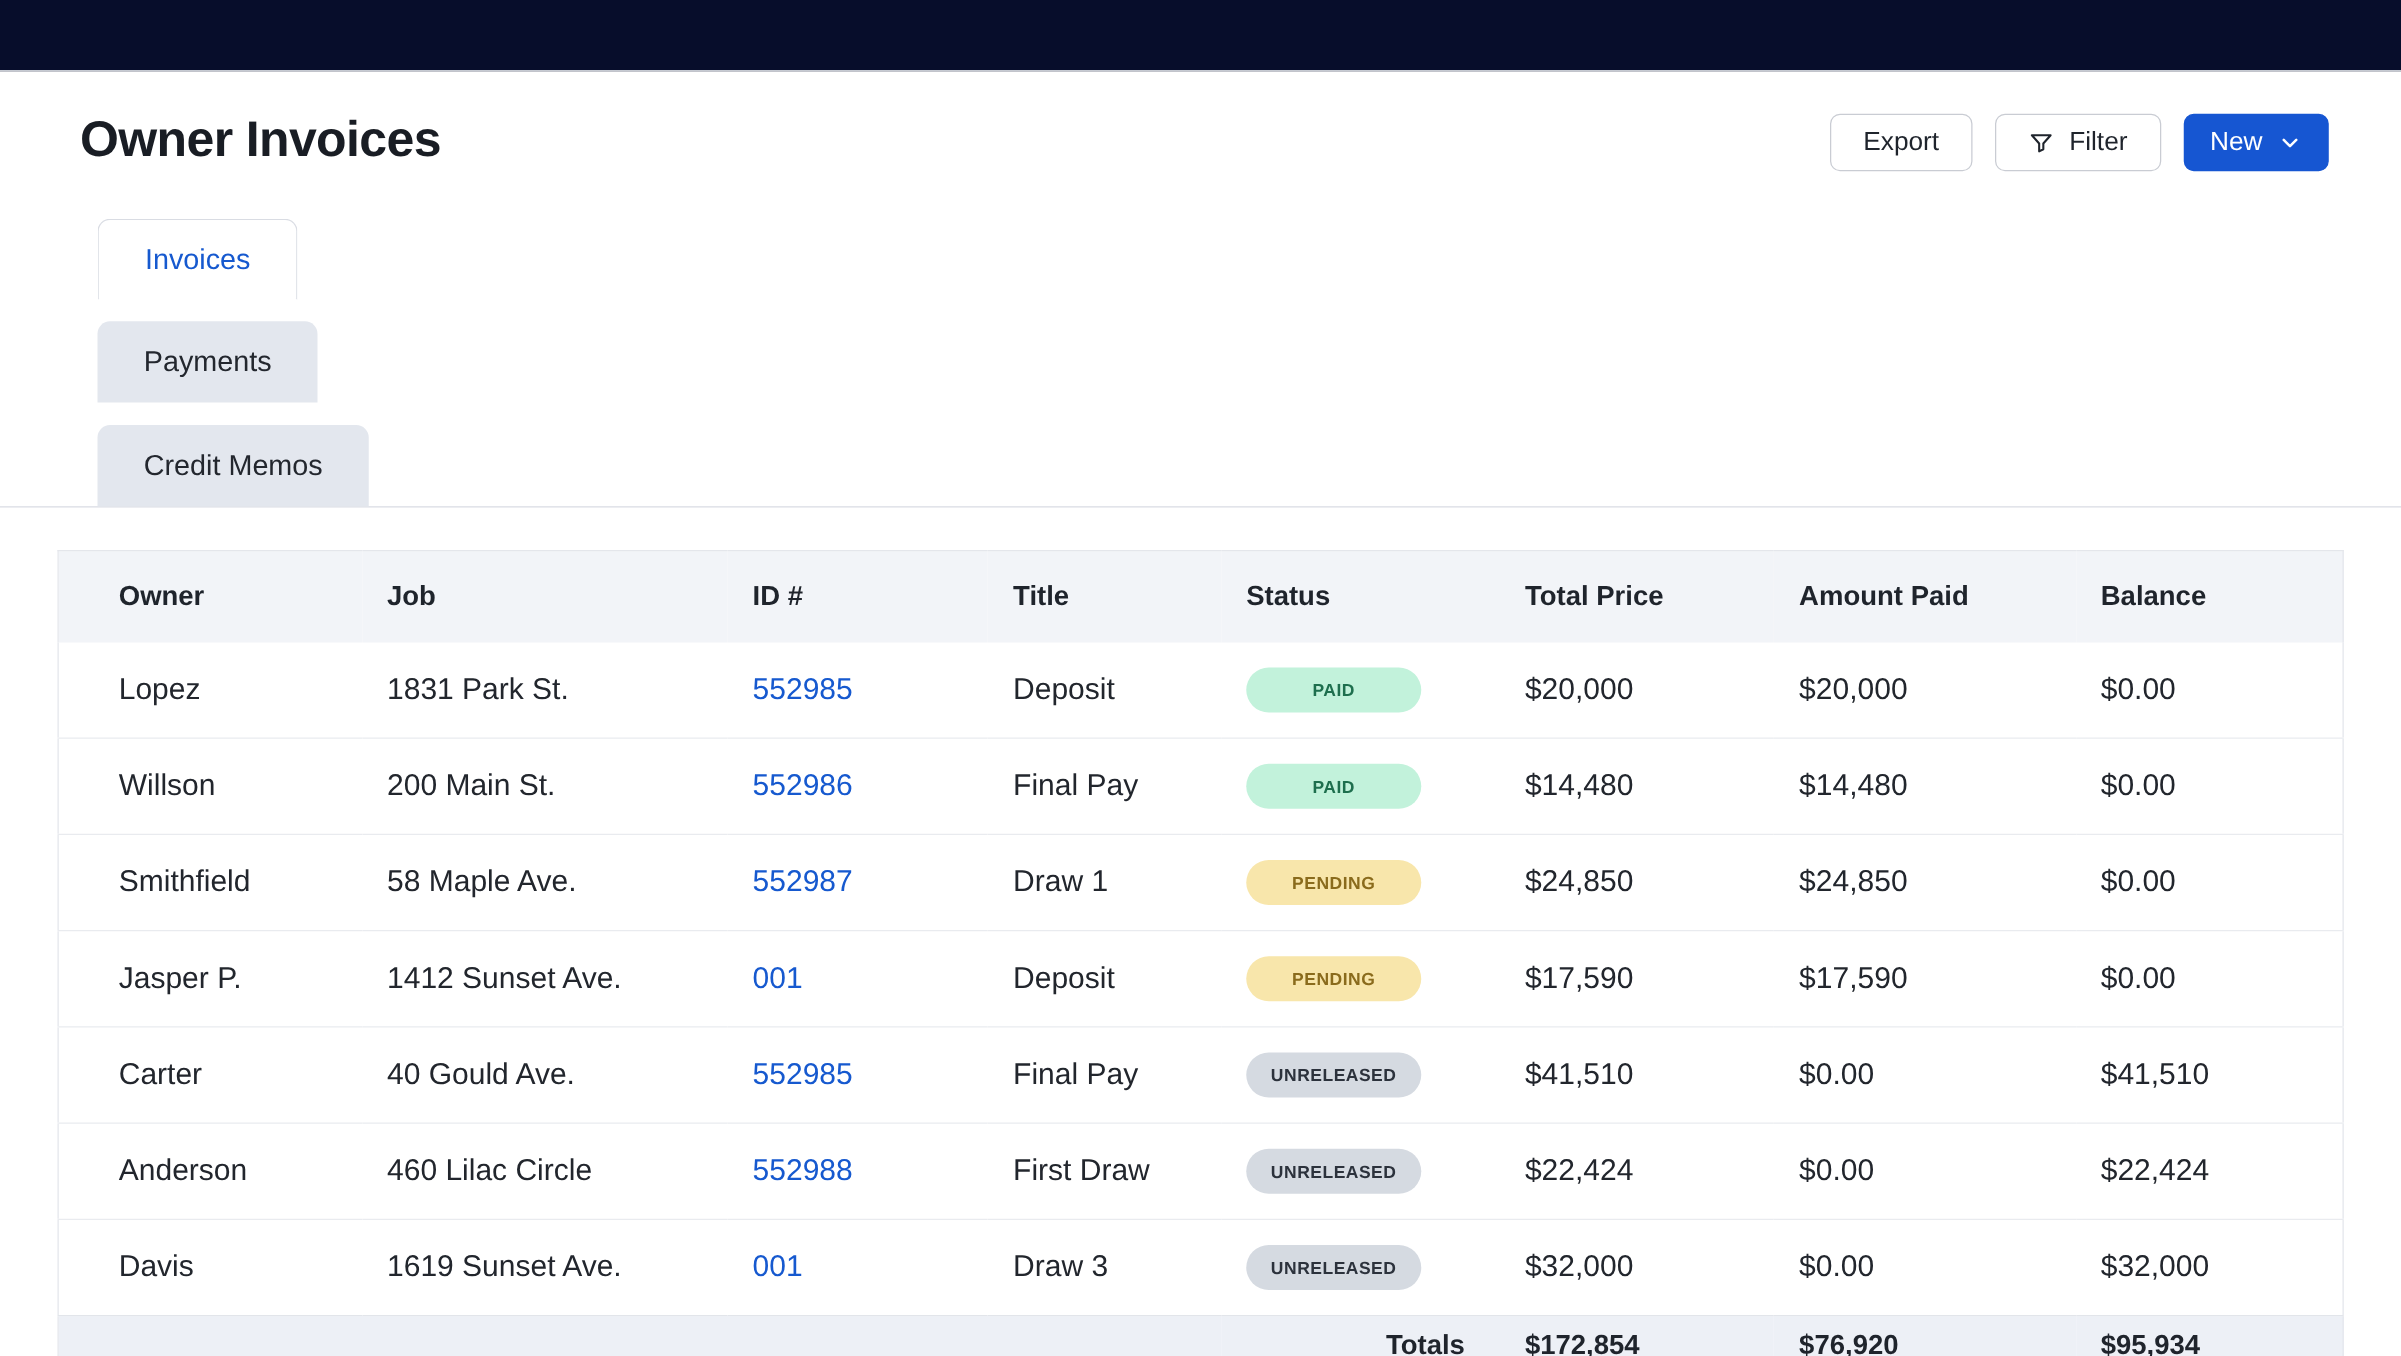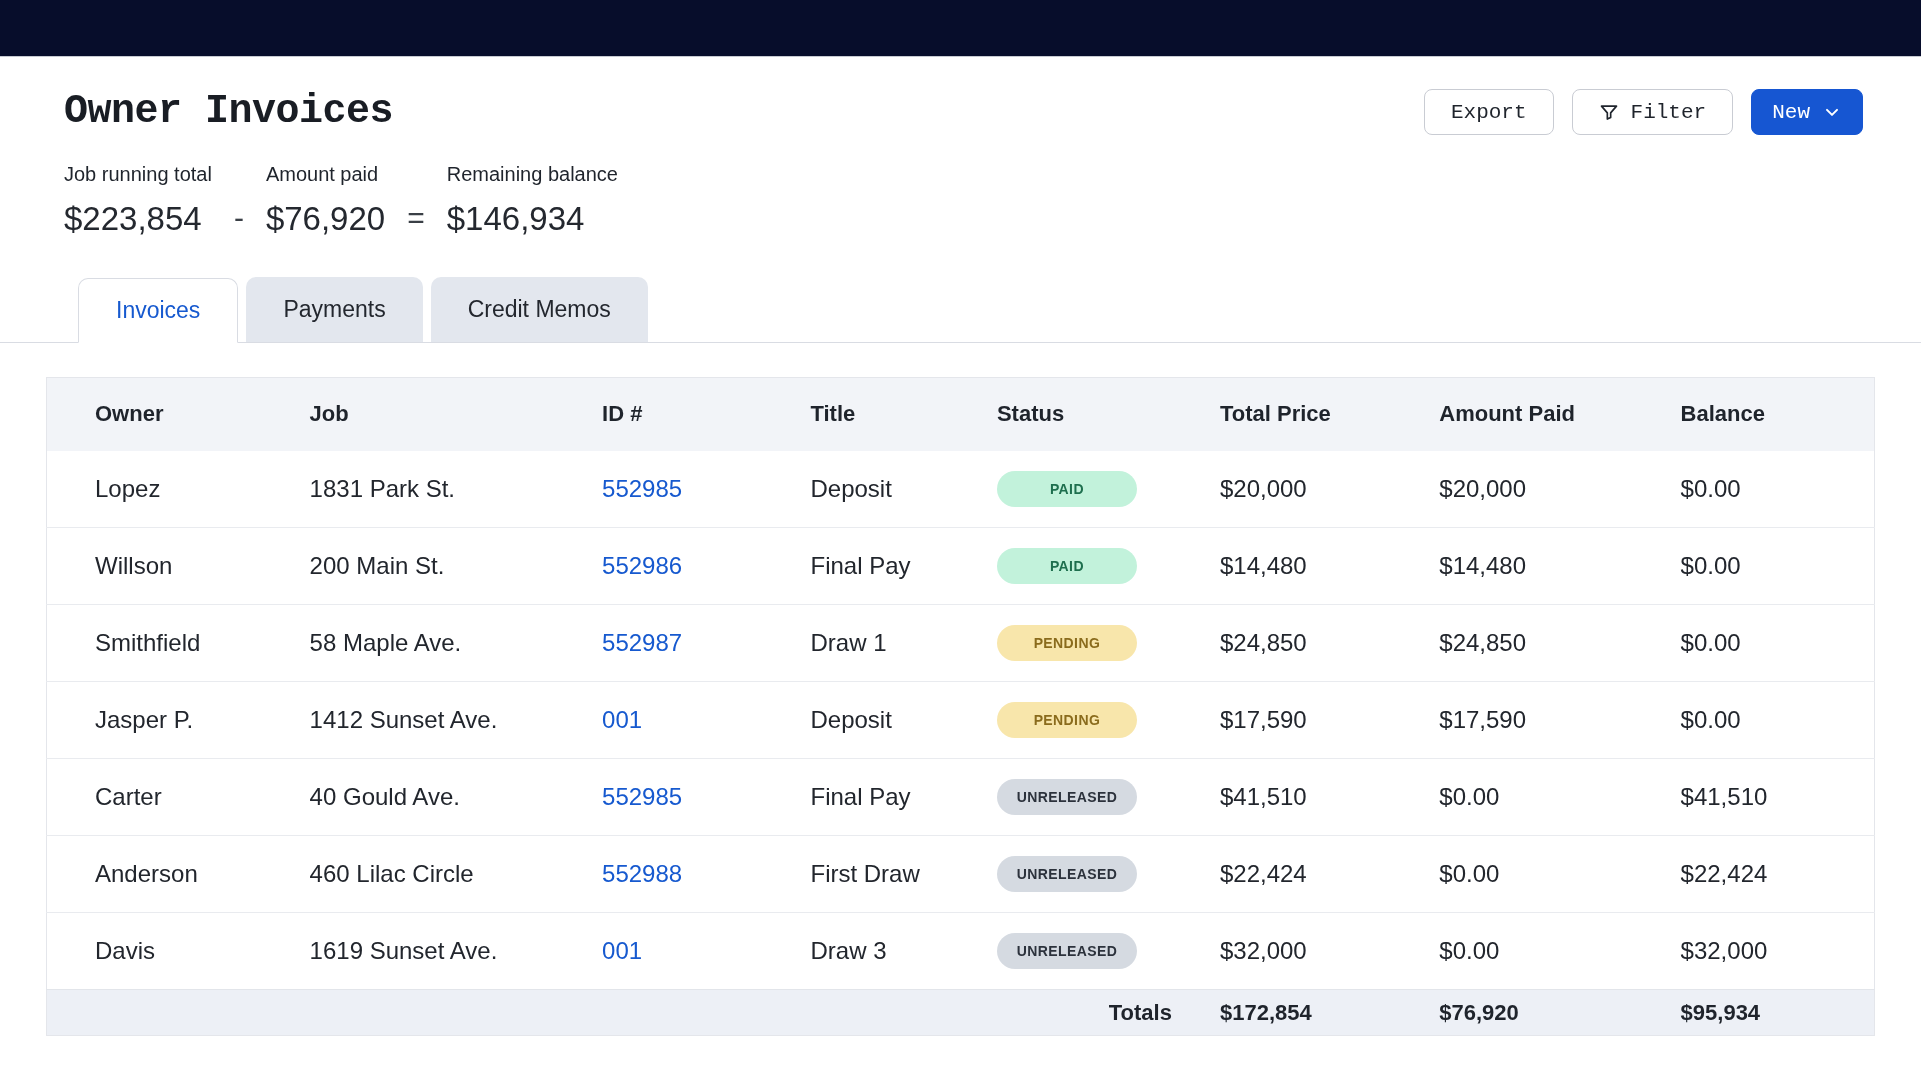--- a/index.html
+++ b/index.html
@@ -20,23 +20,22 @@
   }
   .breadcrumb {
     font-size: 20px;
     font-weight: 500;
     color: #1f242c;
     line-height: 26px;
   }
   .title-row {
     display: flex;
     justify-content: space-between;
-    align-items: flex-start;
+    align-items: flex-end;
     margin-top: 4px;
-    font-family: Liberation Mono, monospace;
   }
   .page-title {
     font-size: 40px;
     font-weight: 800;
     letter-spacing: -0.5px;
     color: #191d24;
     line-height: 50px;
   }
   .actions { display: flex; gap: 18px; align-items: center; margin-top: 2px; }
   .btn {
@@ -65,23 +64,24 @@
   .summary { display: flex; align-items: flex-end; gap: 22px; margin-top: 26px; }
   .summary-col { display: flex; flex-direction: column; }
   .summary-label { font-size: 20px; font-weight: 500; color: #1f242c; margin-bottom: 13px; }
   .summary-value { font-size: 33px; font-weight: 400; color: #24282f; line-height: 40px; }
   .summary-op { font-size: 30px; color: #3a3f46; line-height: 42px; }
 
   .tabbar {
     margin-top: 38px;
     padding-left: 78px;
     display: flex;
-    gap: 8px;
+    gap: 18px;
     border-bottom: 1px solid #d9dce3;
-    align-items: flex-end;
+    align-items: flex-start;
+    flex-direction: column;
   }
   .tab {
     height: 65px;
     display: inline-flex;
     align-items: center;
     justify-content: center;
     padding: 0 37px;
     font-size: 23px;
     font-weight: 500;
     border-radius: 10px 10px 0 0;
@@ -176,36 +176,20 @@
         <span>New</span>
         <span class="icon">
           <svg viewBox="0 0 24 24" width="20" height="20">
               <path d="M6 9.5l6 6 6-6" fill="none" stroke="#ffffff" stroke-width="2.4" stroke-linecap="round" stroke-linejoin="round"></path>
             </svg>
         </span>
       </button>
     </div>
   </div>
 
-  <div class="summary">
-    <div class="summary-col">
-      <span class="summary-label">Job running total</span>
-      <span class="summary-value">$223,854</span>
-    </div>
-    <span class="summary-op">-</span>
-    <div class="summary-col">
-      <span class="summary-label">Amount paid</span>
-      <span class="summary-value">$76,920</span>
-    </div>
-    <span class="summary-op">=</span>
-    <div class="summary-col">
-      <span class="summary-label">Remaining balance</span>
-      <span class="summary-value">$146,934</span>
-    </div>
-  </div>
 </div>
 
 <div class="tabbar">
   <button class="tab active">Invoices</button>
   <button class="tab">Payments</button>
   <button class="tab">Credit Memos</button>
 </div>
 
 <div class="table-wrap">
   <table>

